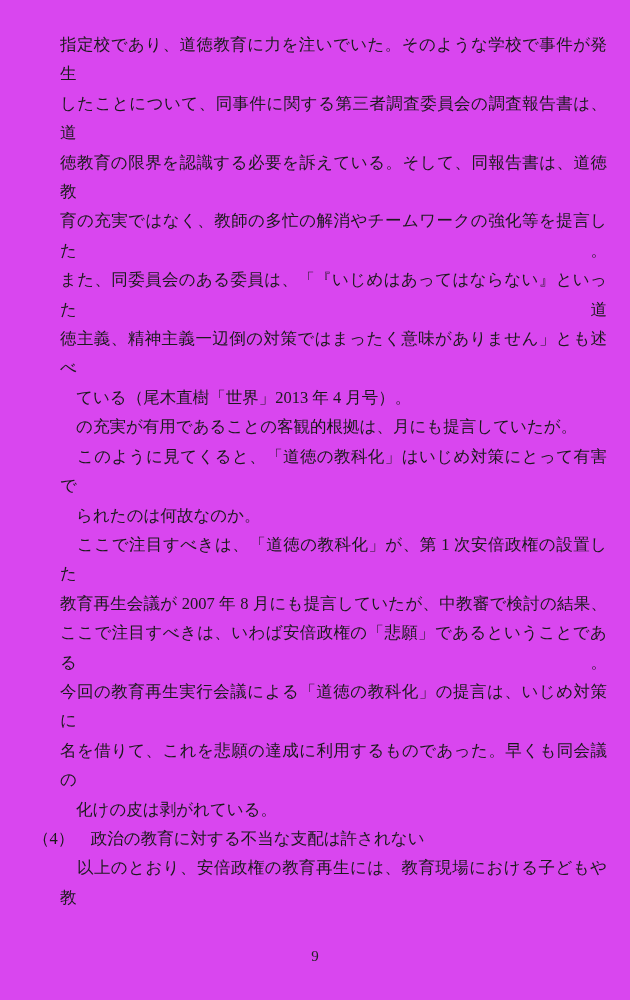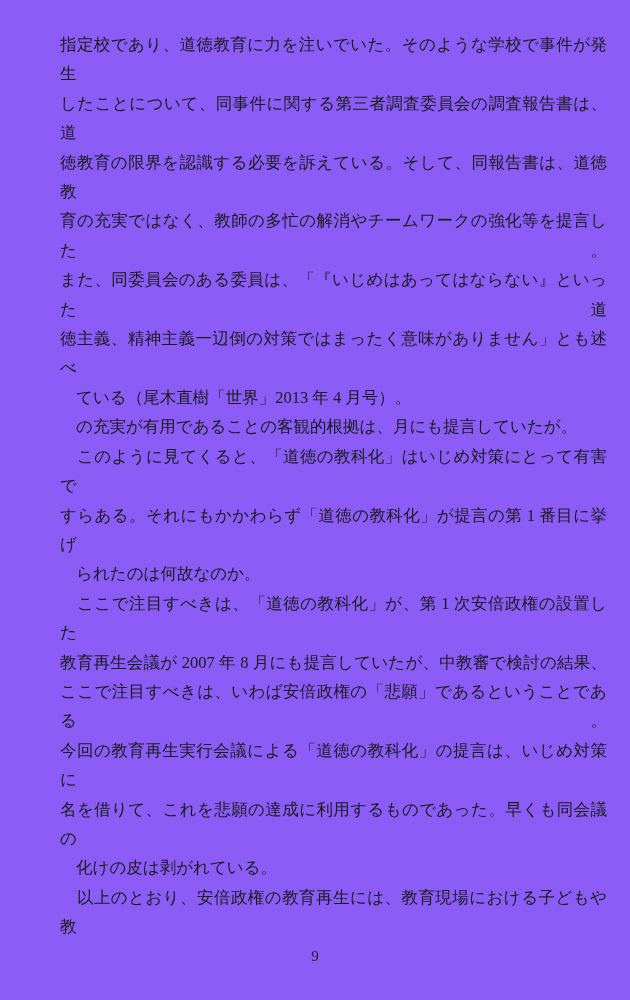--- a/index.html
+++ b/index.html
@@ -4,21 +4,21 @@
 <style>
   html, body {
     margin: 0;
     padding: 0;
     background: #ffffff;
   }
   .page {
     position: relative;
     width: 630px;
     height: 1000px;
-    background: #8b5cf6;
+    background: #d946ef;
     color: #1b1b1b;
     font-family: "Liberation Serif", "DejaVu Serif", serif;
     overflow: hidden;
   }
   .text-body {
     position: absolute;
     left: 60px;
     top: 30px;
     width: 547px;
     font-size: 16.5px;
@@ -58,24 +58,24 @@
   <div class="text-body">
       <div class="line justify">指定校であり、道徳教育に力を注いでいた。そのような学校で事件が発生</div>
       <div class="line justify">したことについて、同事件に関する第三者調査委員会の調査報告書は、道</div>
       <div class="line justify">徳教育の限界を認識する必要を訴えている。そして、同報告書は、道徳教</div>
       <div class="line justify">育の充実ではなく、教師の多忙の解消やチームワークの強化等を提言した。</div>
       <div class="line justify">また、同委員会のある委員は、「『いじめはあってはならない』といった道</div>
       <div class="line justify">徳主義、精神主義一辺倒の対策ではまったく意味がありません」とも述べ</div>
       <div class="line plain">ている（尾木直樹「世界」2013 年 4 月号）。</div>
       <div class="line plain">の充実が有用であることの客観的根拠は、月にも提言していたが。</div>
       <div class="line justify">　このように見てくると、「道徳の教科化」はいじめ対策にとって有害で</div>
-      <div class="line justify">すらある。それにもかかわらず「道徳の教科化」が提言の第 1 番目に挙げ</div>
       <div class="line plain">られたのは何故なのか。</div>
       <div class="line justify">　ここで注目すべきは、「道徳の教科化」が、第 1 次安倍政権の設置した</div>
       <div class="line justify">教育再生会議が 2007 年 8 月にも提言していたが、中教審で検討の結果、</div>
       <div class="line justify">ここで注目すべきは、いわば安倍政権の「悲願」であるということである。</div>
       <div class="line justify">今回の教育再生実行会議による「道徳の教科化」の提言は、いじめ対策に</div>
       <div class="line justify">名を借りて、これを悲願の達成に利用するものであった。早くも同会議の</div>
       <div class="line plain">化けの皮は剥がれている。</div>
+      <div class="line heading">（4）　政治の教育に対する不当な支配は許されない</div>
       <div class="line justify">　以上のとおり、安倍政権の教育再生には、教育現場における子どもや教</div>
     </div>
   <div class="page-number">9</div>
 </div>
 
 </body></html>

